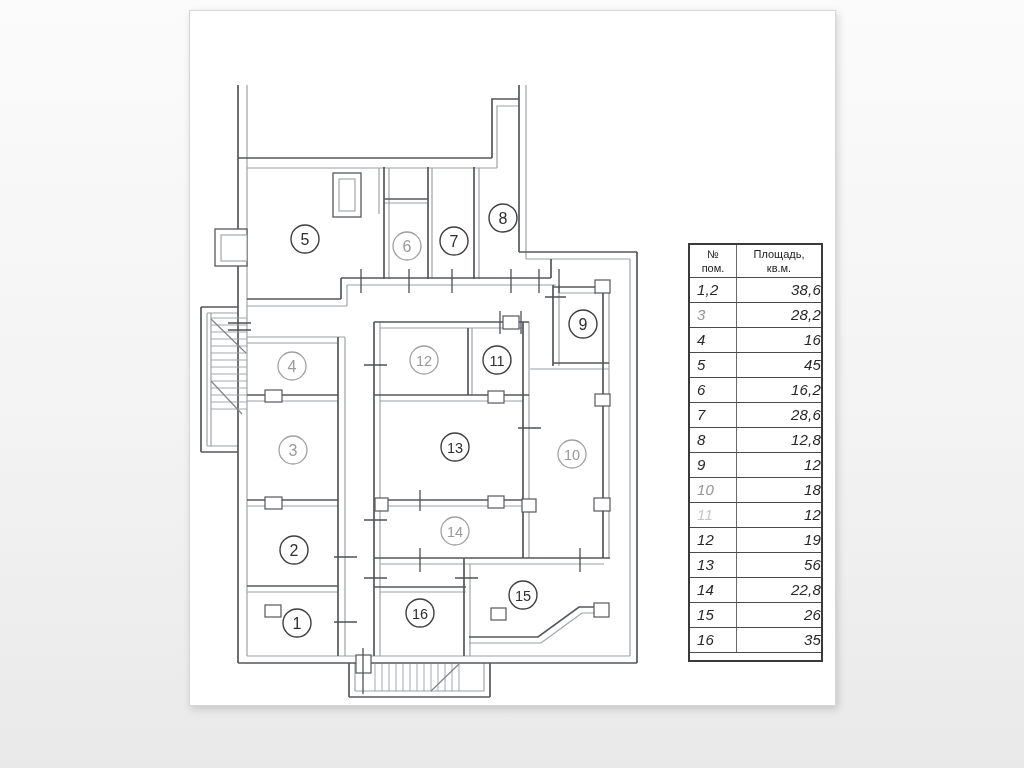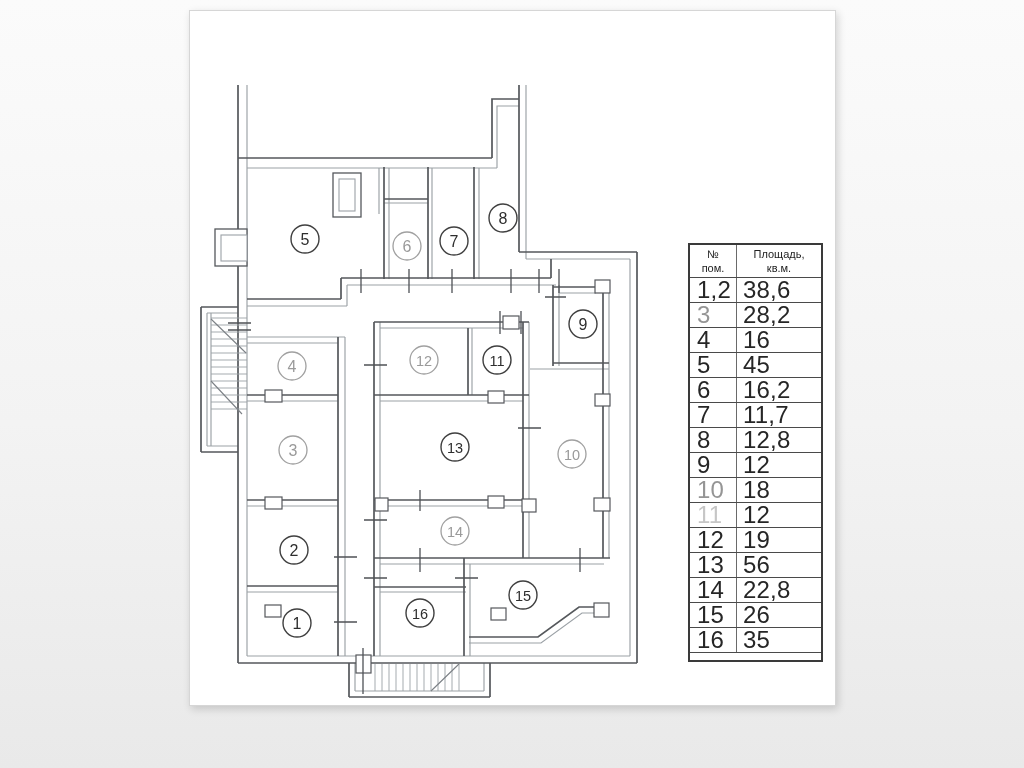--- a/index.html
+++ b/index.html
@@ -34,23 +34,23 @@
 
   .area-table{
     position:absolute;left:688px;top:243px;width:135px;height:419px;
     box-sizing:border-box;border:2px solid #3a3a3a;background:transparent;
     color:#262626;
   }
   .thead{display:flex;height:32px;box-sizing:border-box;}
   .thead .tcell{font-size:11px;line-height:1.3;color:#222;
     display:flex;flex-direction:column;justify-content:center;align-items:center;text-align:center;}
   .tcell.num{width:47px;box-sizing:border-box;border-right:1px solid #6a6a6a;flex:none;}
-  .tcell.area{flex:1;}
+  .tcell.area{flex:1;text-align:right;}
   .trow{display:flex;height:25px;box-sizing:border-box;border-top:1.5px solid #4a4a4a;}
-  .trow .tcell{font-size:24px;line-height:23px;letter-spacing:0.2px;}
+  .trow .tcell{font-size:15px;line-height:23px;letter-spacing:0.2px;font-style:italic;}
   .trow .tcell.num{padding-left:7px;}
   .trow .tcell.area{padding-left:6px;}
   .tstrip{height:10px;border-top:1.5px solid #4a4a4a;}
   .shade-gray{color:#959595;}
   .shade-lightgray{color:#c6c6c6;}
 </style>
 </head>
 <body>
 
 <div class="page"></div>
@@ -225,21 +225,21 @@
         <div class="tcell area">45</div>
       </div>
 
       <div class="trow">
         <div class="tcell num">6</div>
         <div class="tcell area">16,2</div>
       </div>
 
       <div class="trow">
         <div class="tcell num">7</div>
-        <div class="tcell area">11,7</div>
+        <div class="tcell area">28,6</div>
       </div>
 
       <div class="trow">
         <div class="tcell num">8</div>
         <div class="tcell area">12,8</div>
       </div>
 
       <div class="trow">
         <div class="tcell num">9</div>
         <div class="tcell area">12</div>

